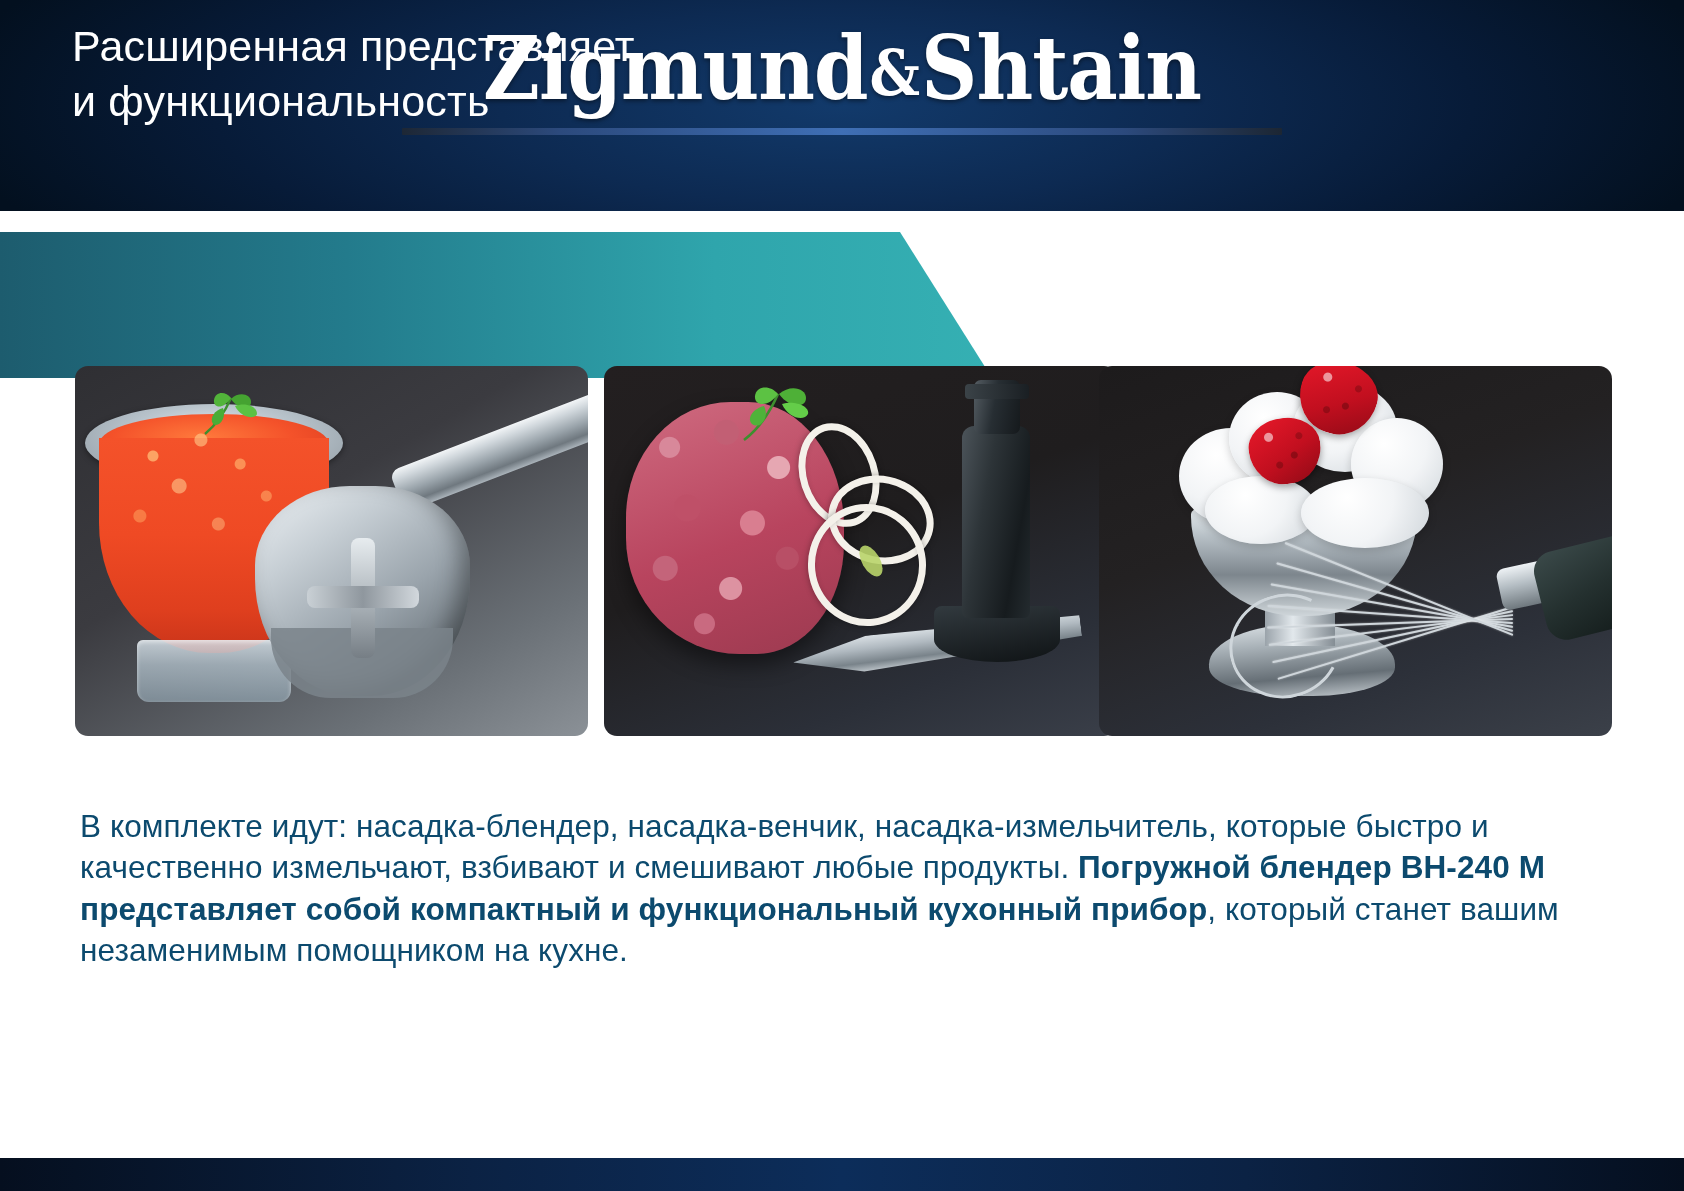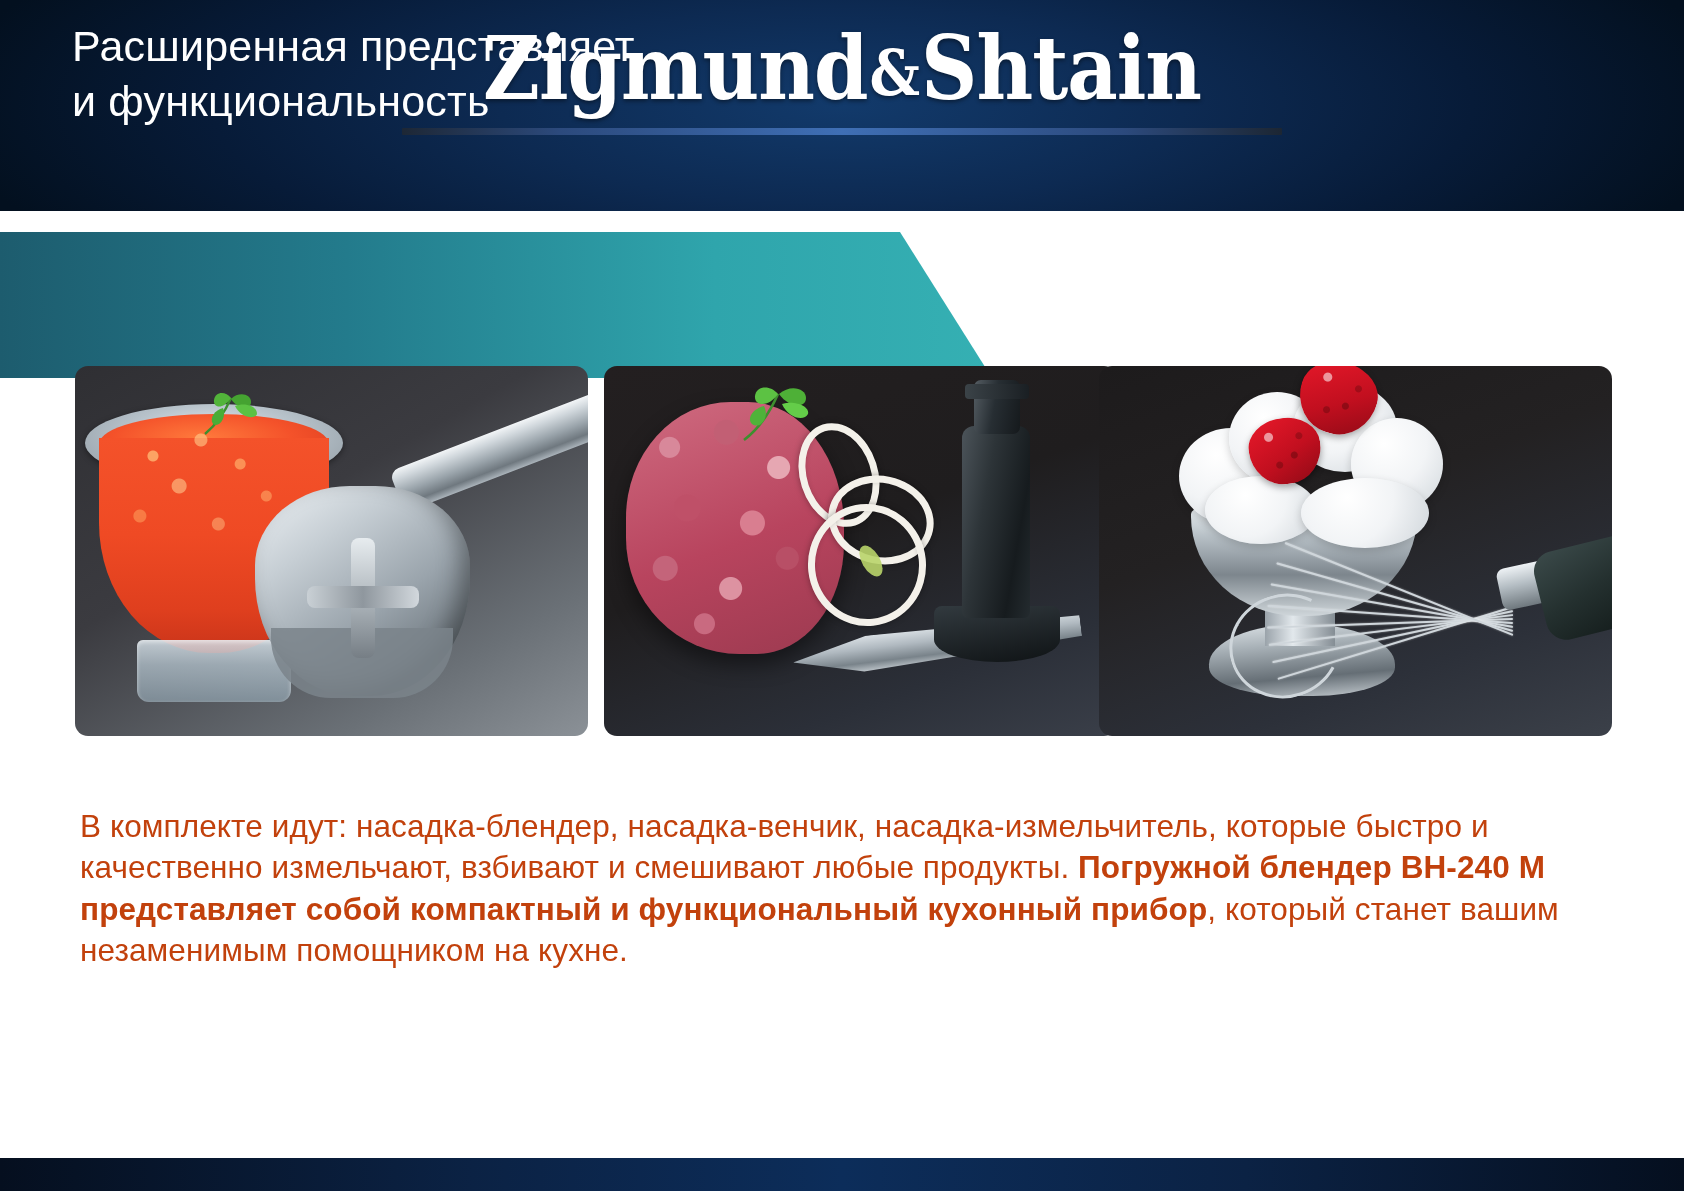--- a/index.html
+++ b/index.html
@@ -282,21 +282,21 @@
   .whisk-loop {
     position:absolute; left:130px; top:228px; width:112px; height:104px;
     border:3px solid #cfd6db; border-radius:50%;
     border-right-color:transparent;
     transform:rotate(-18deg);
   }
 
   
   .body-text {
     position:absolute; left:80px; top:806px; width:1540px;
-    color:#c2410c;
+    color:#0c4a6e;
     font-size:31.5px;
     line-height:1.31;
     letter-spacing:.1px;
   }
   .body-text b { font-weight:700; }
 
   
   .footer {
     position:absolute; left:0; top:1158px; width:1684px; height:33px;
     background:linear-gradient(90deg,#050f1f 0%,#0b2244 28%,#0c2d5a 50%,#0b2244 74%,#050f1f 100%);

